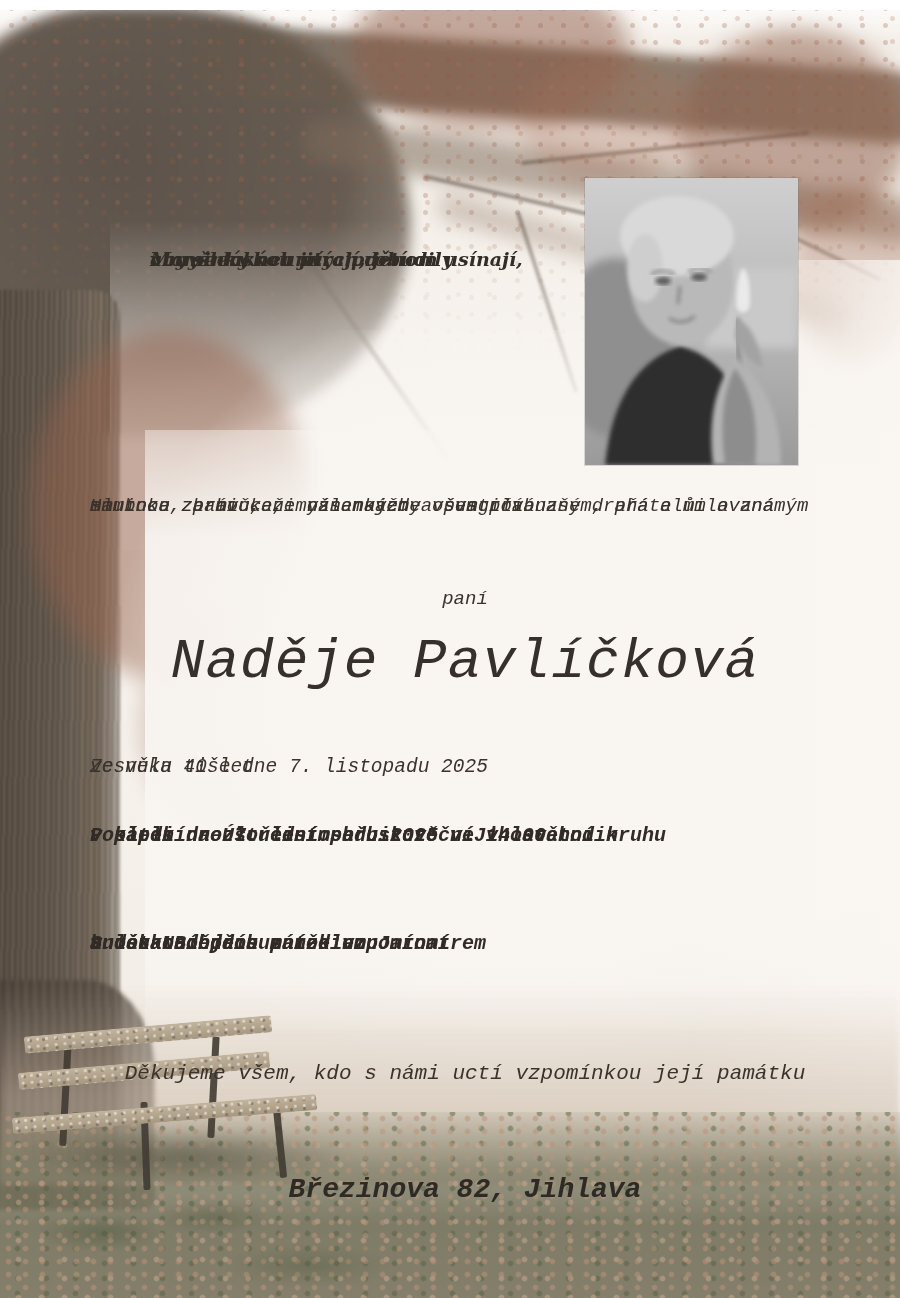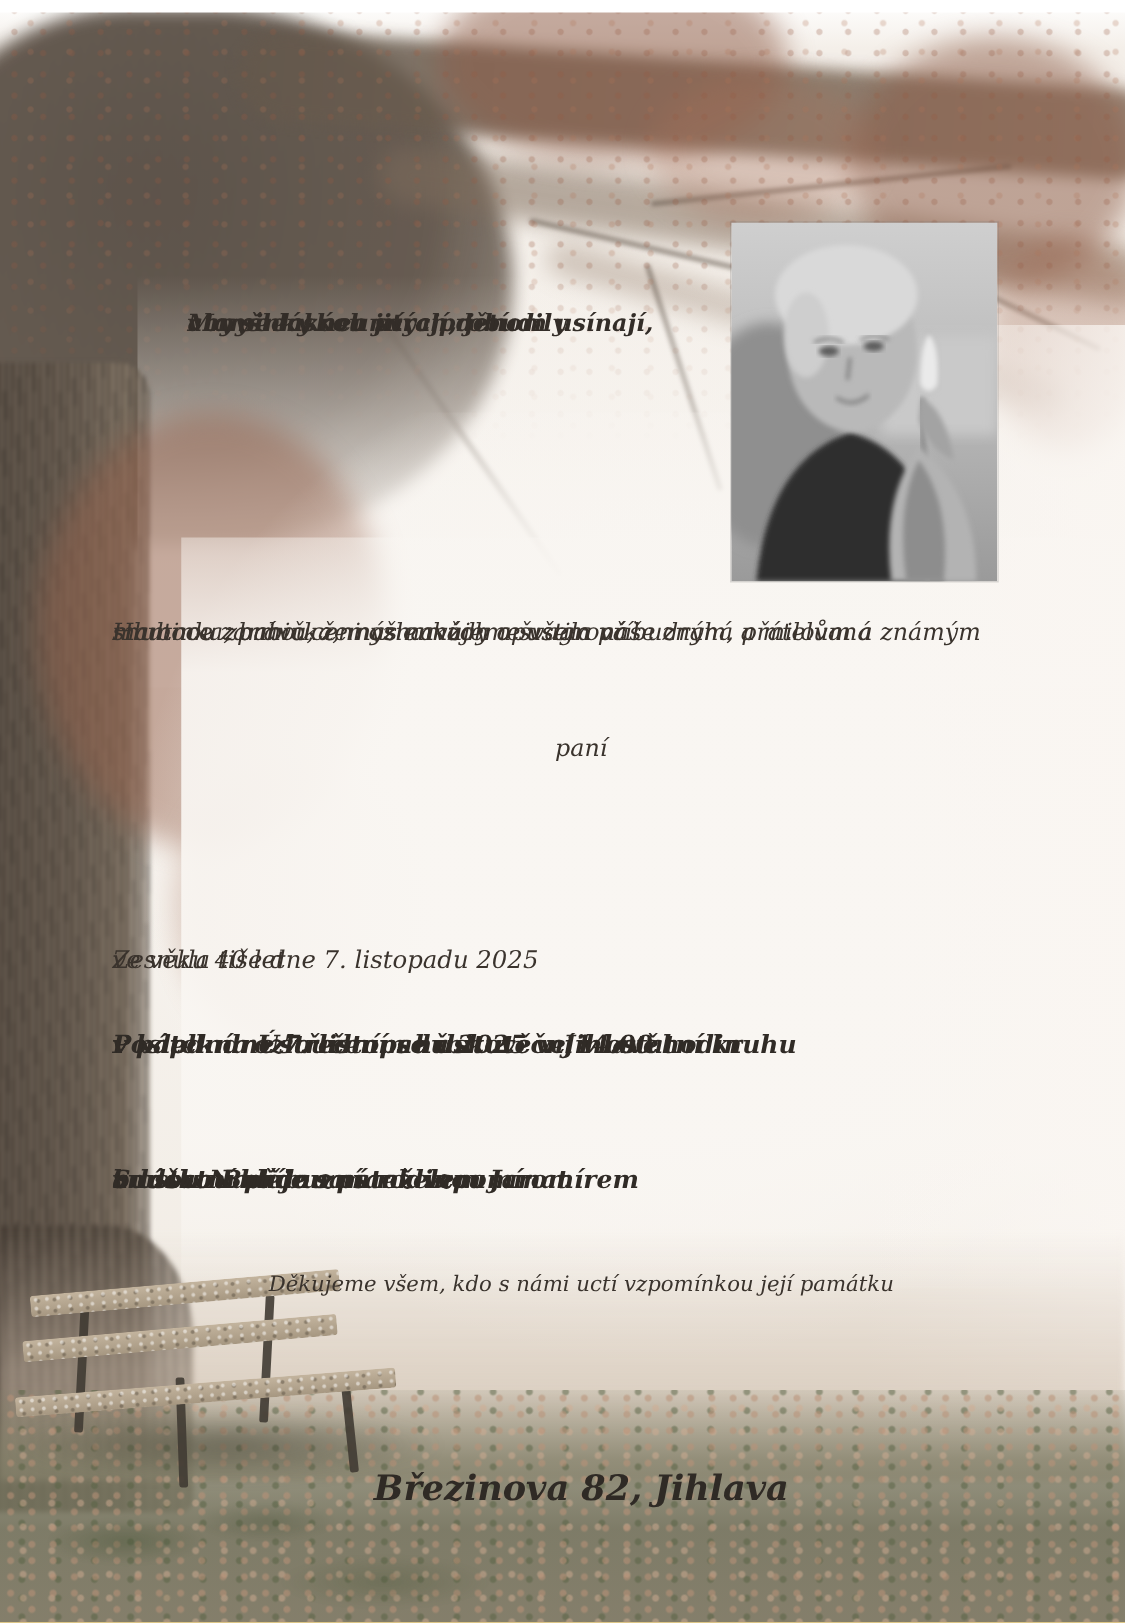--- a/index.html
+++ b/index.html
@@ -93,28 +93,28 @@
   .bench .leg{width:7px;background:#403b33;border-radius:2px;opacity:.9;}
   .bench .l1{left:50px;top:40px;height:106px;transform:rotate(3deg);}
   .bench .l2{left:130px;top:102px;height:88px;transform:rotate(-2deg);}
   .bench .l3{left:198px;top:36px;height:102px;transform:rotate(3deg);}
   .bench .l4{left:264px;top:98px;height:80px;transform:rotate(-6deg);}
   
   .photo{left:585px;top:178px;width:213px;height:287px;z-index:15;box-shadow:0 0 0 1px rgba(120,120,120,.25);}
   
   .txt{z-index:20;color:#3a332d;text-align:center;font-style:italic;}
   .motto{left:150px;top:246px;width:420px;font-size:19px;line-height:27px;font-weight:bold;color:#332d28;}
-  .col{left:90px;width:750px;}
+  .col{left:90px;width:750px;font-family:Liberation Mono, monospace;}
   .announce{top:492px;font-size:19px;line-height:28px;}
   .honorific{top:588px;font-size:19px;}
   .name{top:630px;font-size:56px;letter-spacing:1px;color:#35302b;}
   .death{top:754px;font-size:19.5px;line-height:27px;}
   .farewell{top:822px;font-size:20px;line-height:27px;font-weight:bold;color:#302b26;}
   .mourners{top:930px;font-size:20px;line-height:27px;font-weight:bold;color:#302b26;}
-  .thanks{top:1018px;font-size:17px;}
+  .thanks{top:1062px;font-size:21px;}
   .address{top:1174px;font-size:28px;font-weight:bold;color:#2f2a25;}
   .footer{left:10px;top:1240px;width:880px;font-size:14.5px;color:rgba(58,52,45,.88);}
 </style>
 </head>
 <body>
 
 <div class="page">
 
   <div class="bg-base"></div>
   <div class="topmass"></div>
@@ -199,20 +199,21 @@
   </div>
 
   <div class="txt col announce">
     <div>Hluboce zarmouceni oznamujeme všem příbuzným, přátelům a známým</div>
     <div>smutnou zprávu, že nás navždy opustila naše drahá a milovaná</div>
     <div>maminka, babička, myšlenkách a švagrová</div>
   </div>
 
   <div class="txt col honorific">paní</div>
 
+  <div class="txt col name">Naděje Pavlíčková</div>
 
   <div class="txt col death">
     <div>Zesnula tiše dne 7. listopadu 2025</div>
     <div>ve věku 40 let</div>
   </div>
 
   <div class="txt col farewell">
     <div>Poslední rozloučení se uskuteční v ostatní kruhu</div>
     <div>v pátek dne 7. listopadu 2025 ve 14.00 hodin</div>
     <div>v kapli na Ústředním hřbitově v Jihlavě</div>

